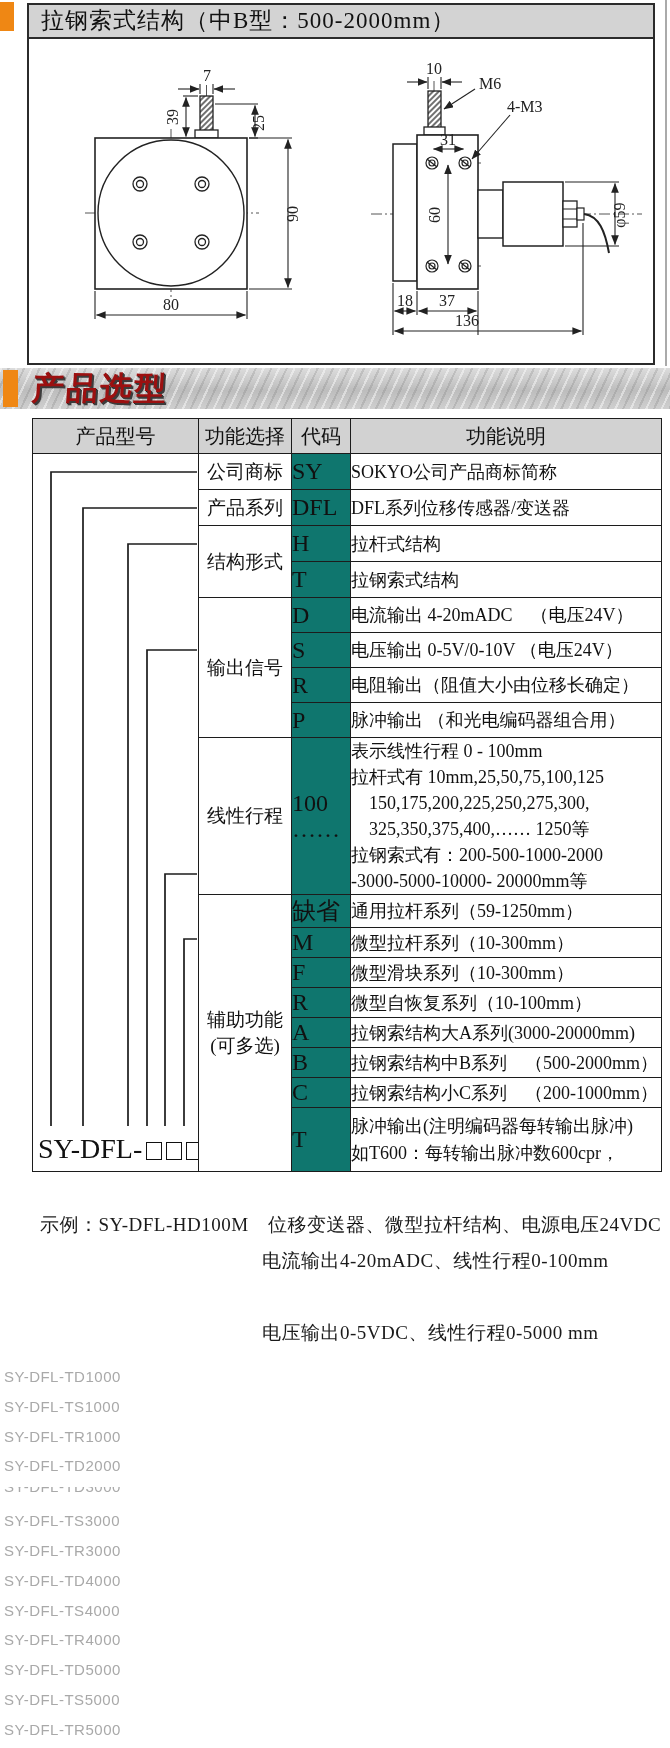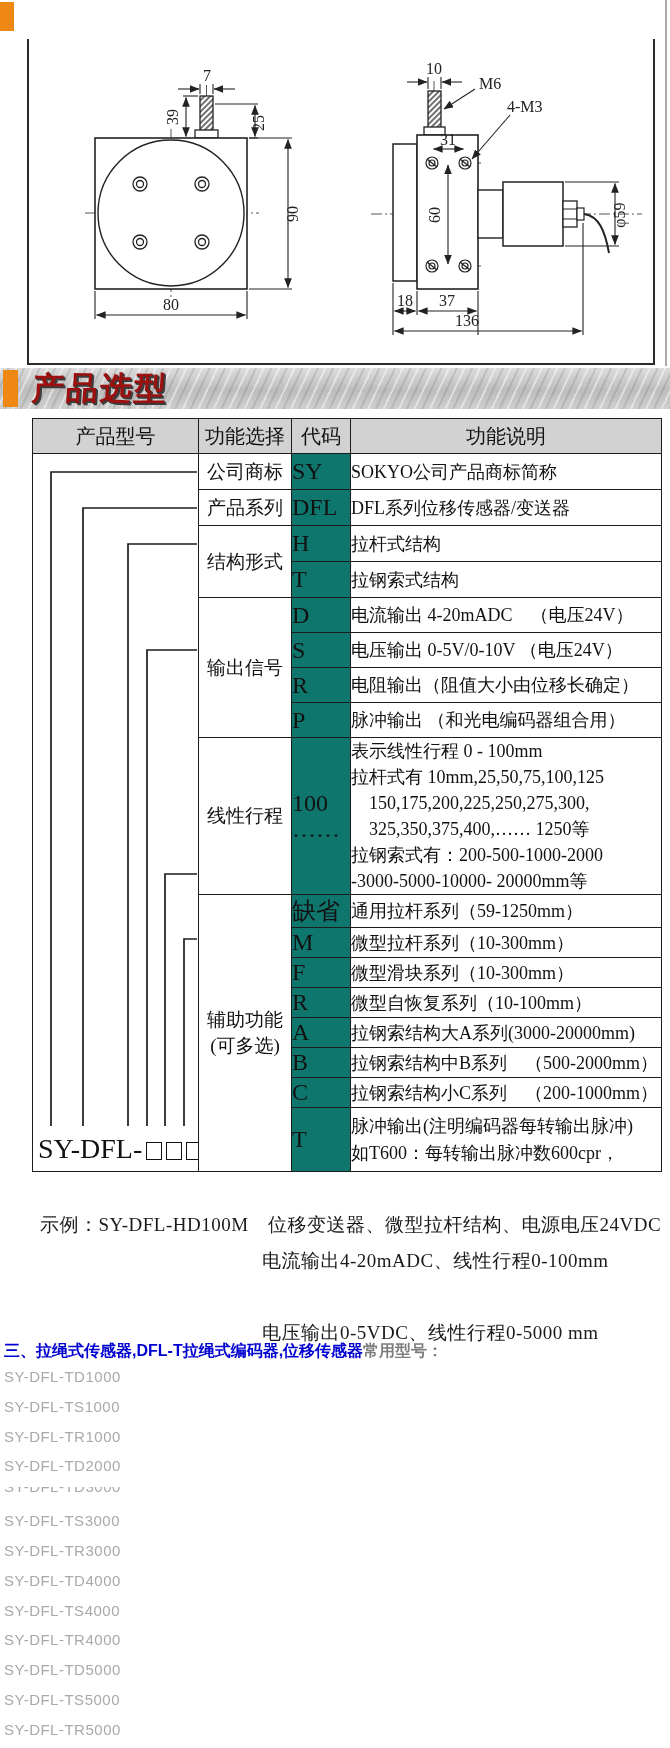--- a/index.html
+++ b/index.html
@@ -67,20 +67,21 @@
   .clipwrap span{display:block;margin-top:-9px;line-height:18px;}
 </style>
 </head>
 <body>
 
 <div class="page">
 
   <div class="corner-orange"></div>
   <div class="edge-right"></div>
 
+  <div class="titlebar">拉钢索式结构（中B型：500-2000mm）</div>
 
   <div class="drawbox">
 
     <svg class="dsvg" style="left:28px;top:28px;" width="280" height="292" viewBox="0 0 280 292">
       <defs>
         <marker id="ar1" viewBox="0 0 10 8" refX="9.5" refY="4" markerWidth="9" markerHeight="7" orient="auto-start-reverse">
           <path d="M0,0 L10,4 L0,8 z" fill="#222"></path>
         </marker>
         <pattern id="hatch1" width="4" height="4" patternUnits="userSpaceOnUse" patternTransform="rotate(45)">
           <rect width="4" height="4" fill="#fff"></rect>
@@ -348,23 +349,20 @@
       <td class="desc preline">脉冲输出(注明编码器每转输出脉冲)
 如T600：每转输出脉冲数600cpr，</td>
     </tr>
   </tbody>
     </table>
 
   <div class="exline ex1"><span>示例：</span><span>SY-DFL-HD100M</span>　<span>位移变送器、微型拉杆结构、电源电压24VDC</span></div>
   <div class="exline ex2"><span>电流输出4-20mADC、线性行程0-100mm</span></div>
   <div class="exline ex4"><span>电压输出0-5VDC、线性行程0-5000 mm</span></div>
 
-  <div class="h3row">
-    <span class="blue">三、</span><span class="blue">拉绳式传感器,DFL-T拉绳式编码器,位移传感器</span><span class="gray">常用型号：</span>
-  </div>
 
   <div class="models">
     <div class="model-row"><span>SY-DFL-TD1000</span></div>
     <div class="model-row"><span>SY-DFL-TS1000</span></div>
     <div class="model-row"><span>SY-DFL-TR1000</span></div>
     <div class="model-row"><span>SY-DFL-TD2000</span></div>
     <div class="model-row clipped">
         <div class="clipwrap">
           <span>SY-DFL-TD3000</span>
         </div>

